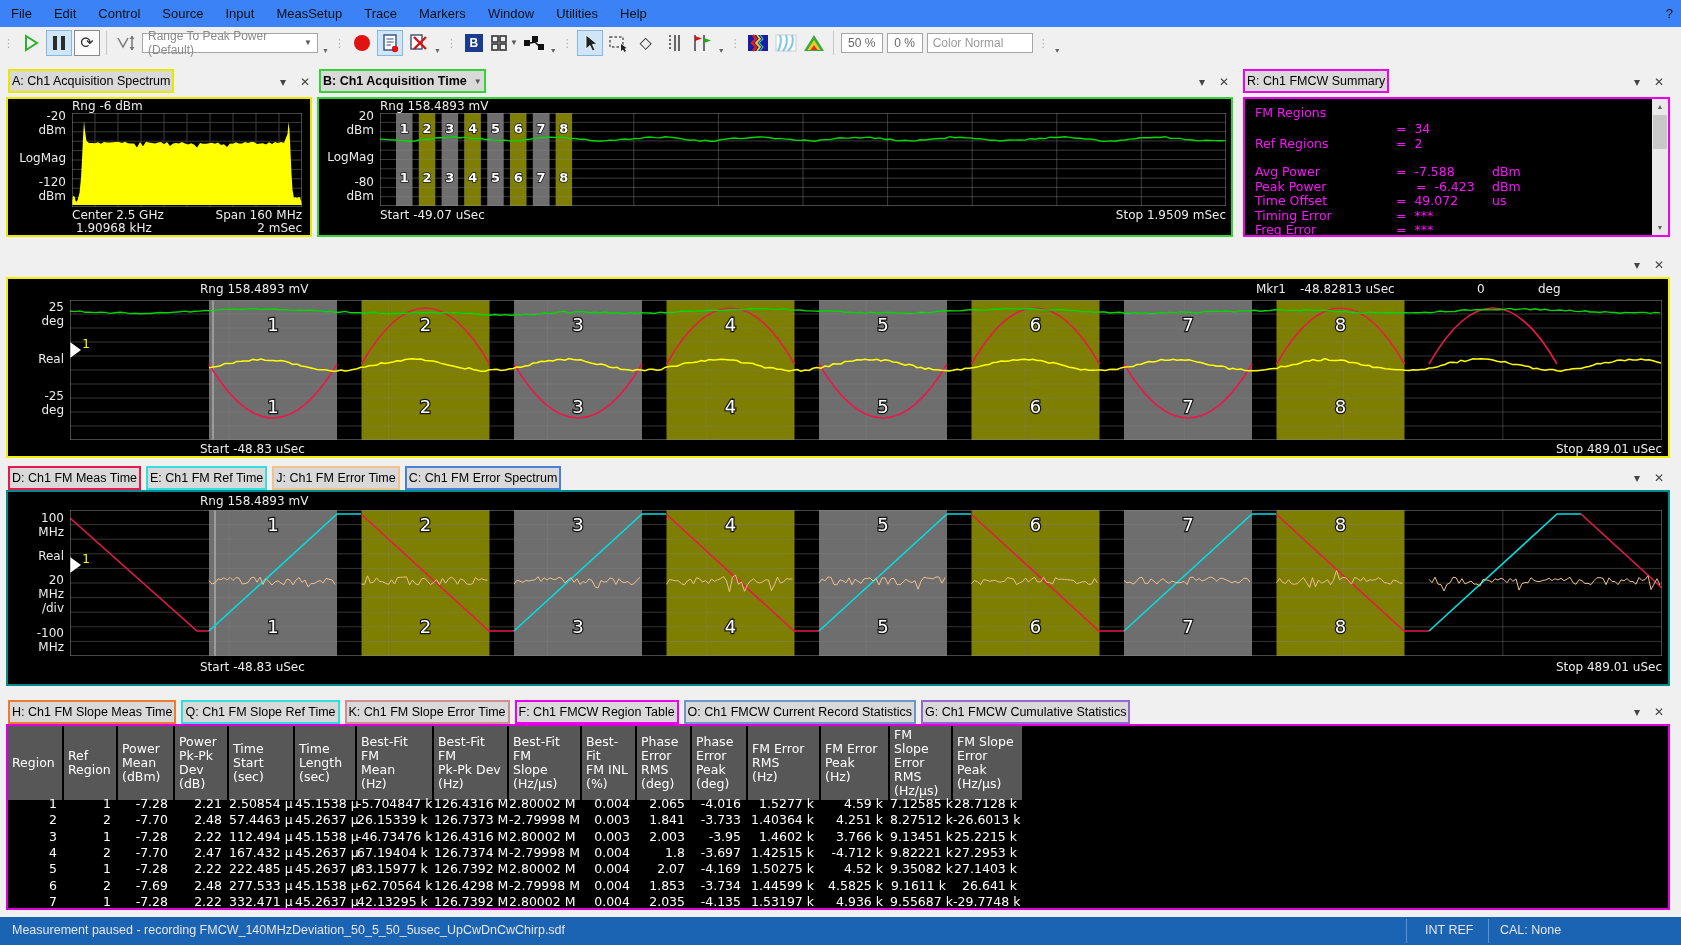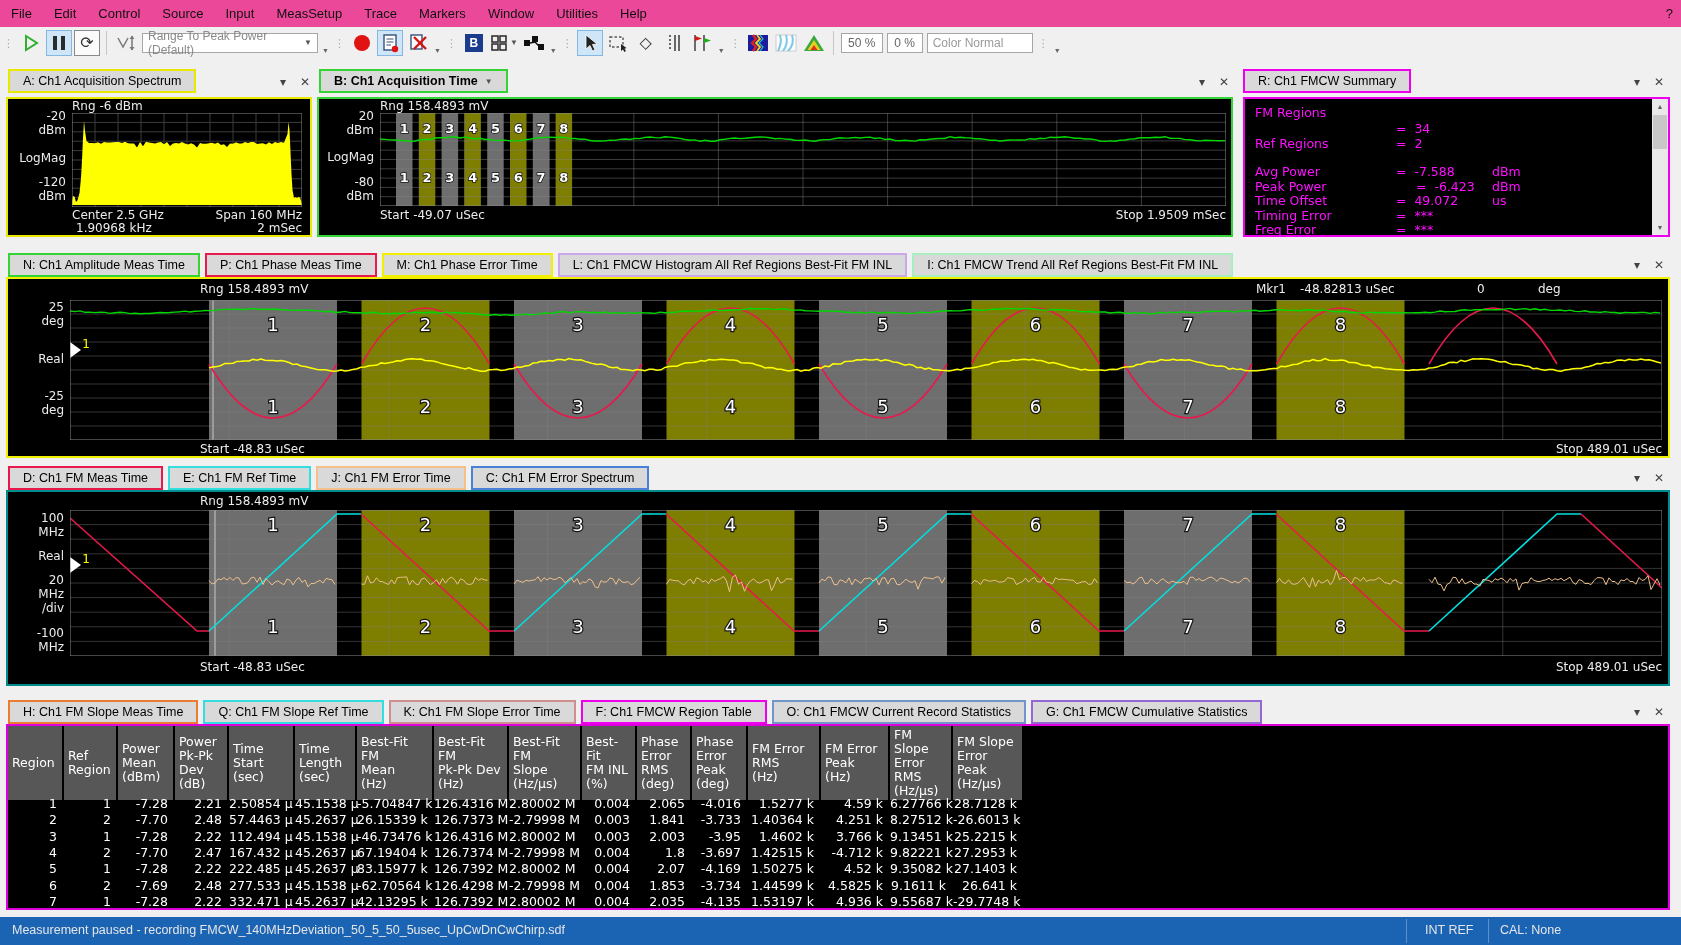--- a/index.html
+++ b/index.html
@@ -1,34 +1,34 @@
 <!DOCTYPE html>
 <html><head>
 <meta charset="utf-8">
 <style>
   html,body{margin:0;padding:0;}
   #app{position:relative;width:1681px;height:945px;background:#f0f0f0;
        font-family:"Liberation Sans",sans-serif;overflow:hidden;-webkit-user-select:none;user-select:none;}
   .abs{position:absolute;}
   
-  #menubar{position:absolute;left:0;top:0;width:1681px;height:27px;display:flex;align-items:center;background:#ec4899;}
+  #menubar{position:absolute;left:0;top:0;width:1681px;height:27px;display:flex;align-items:center;background:#3b82f6;}
   .menu-item{padding:0 11px;font-size:13px;color:#111;line-height:27px;cursor:default;}
   #help-badge{position:absolute;right:8px;top:0;font-size:13px;color:#111;line-height:27px;}
   #toolbar{position:absolute;left:0;top:27px;width:1681px;height:31px;display:flex;align-items:center;background:#f0f0f0;}
   .tbtn{height:26px;min-width:26px;display:flex;align-items:center;justify-content:center;margin:0 1px;border:1px solid transparent;box-sizing:border-box;}
   .tbtn.hl{background:#cfe6f9;border-color:#84b7e2;}
   .tbtn.br{border-color:#8a8a8a;background:#fbfbfb;}
   .tsep{width:1px;height:24px;background:#c6c6c6;margin:0 5px;}
   .grip{color:#a8a8a8;font-size:11px;margin:0 3px;line-height:26px;}
   .ovf{color:#666;font-size:7px;margin:0 2px;align-self:flex-end;padding-bottom:4px;}
   .tbox{height:20px;border:1px solid #a6a6a6;background:#fff;color:#666;font-size:12px;display:flex;align-items:center;justify-content:center;padding:0 5px;margin:0 2px;box-sizing:border-box;}
   .combo{justify-content:space-between;color:#8a8a8a;}
   .caret{font-size:8px;color:#555;margin-left:7px;}
   
-  .tab{display:inline-flex;align-items:center;height:24px;padding:0 13px;background:#d9d9d9;border:2px solid #999;
+  .tab{display:inline-flex;align-items:center;height:24px;padding:0 2px;background:#d9d9d9;border:2px solid #999;
        font-size:12.5px;color:#000;margin-right:5px;white-space:nowrap;box-sizing:border-box;cursor:default;}
   .tabstrip{position:absolute;display:flex;align-items:flex-end;}
   .winbtn{position:absolute;color:#444;font-size:12px;line-height:14px;cursor:default;}
   
   .chartbox{position:absolute;background:#000;border:2px solid #888;box-sizing:border-box;}
   .clabel{position:absolute;color:#ececec;font-family:"DejaVu Sans",sans-serif;font-size:12px;white-space:pre;line-height:13px;}
   .ylab{text-align:right;width:60px;}
   .sumrow{position:absolute;color:#ff10ff;font-family:"DejaVu Sans",sans-serif;font-size:12.5px;white-space:pre;}
   
   .sb{position:absolute;background:#e9e9e9;}
@@ -327,27 +327,20 @@
       <span class="sumrow" style="left: 1396px; top: 207.5px;">=  ***</span>
       <span class="sumrow" style="left: 1255px; top: 222px;">Freq Error</span>
       <span class="sumrow" style="left: 1396px; top: 222px;">=  ***</span>
     </div>
   <div class="sb" style="left:1652px;top:99px;width:16px;height:136px;">
     <span class="sb-btn" style="top:0;">▲</span>
     <span class="sb-thumb" style="top:16px;height:34px;"></span>
     <span class="sb-btn" style="bottom:0;">▼</span>
   </div>
 
-  <div class="tabstrip" id="strip2" style="left:8px;top:253px;height:24px;">
-      <div class="tab" style="border-color: rgb(53, 212, 53);">N: Ch1 Amplitude Meas Time</div>
-      <div class="tab" style="border-color: rgb(232, 25, 76);">P: Ch1 Phase Meas Time</div>
-      <div class="tab" style="border-color: rgb(240, 240, 0);">M: Ch1 Phase Error Time</div>
-      <div class="tab" style="border-color: rgb(201, 168, 236);">L: Ch1 FMCW Histogram All Ref Regions Best-Fit FM INL</div>
-      <div class="tab" style="border-color: rgb(170, 238, 192);">I: Ch1 FMCW Trend All Ref Regions Best-Fit FM INL</div>
-    </div>
   <span class="winbtn" style="left:1634px;top:258px;">▾</span>
   <span class="winbtn" style="left:1654px;top:258px;">✕</span>
   <div class="chartbox" id="box2" style="left: 6px; top: 277px; width: 1664px; height: 181px; border-color: rgb(240, 240, 0);"></div>
   <div class="clabel" style="left:200px;top:283px;">Rng 158.4893 mV</div>
   <div class="clabel" style="left:1256px;top:283px;">Mkr1</div>
   <div class="clabel" style="left:1300px;top:283px;">-48.82813 uSec</div>
   <div class="clabel" style="left:1477px;top:283px;">0</div>
   <div class="clabel" style="left:1538px;top:283px;">deg</div>
   <div class="clabel ylab" style="left:4px;top:301px;">25</div>
   <div class="clabel ylab" style="left:4px;top:315px;">deg</div>
@@ -575,21 +568,21 @@
         <div class="tcell">2.50854 µ</div>
         <div class="tcell">45.1538 µ</div>
         <div class="tcell">-5.704847 k</div>
         <div class="tcell">126.4316 M</div>
         <div class="tcell">2.80002 M</div>
         <div class="tcell">0.004</div>
         <div class="tcell">2.065</div>
         <div class="tcell">-4.016</div>
         <div class="tcell">1.5277 k</div>
         <div class="tcell">4.59 k</div>
-        <div class="tcell">6.27766 k</div>
+        <div class="tcell">7.12585 k</div>
         <div class="tcell">28.7128 k</div>
       </div>
       <div class="trow" style="grid-template-columns: 56px 54px 57px 54px 66px 62px 77px 75px 73px 55px 55px 56px 73px 69px 63px 71px; top: 86.3px; height: 16.3px; left: 0px;">
         <div class="tcell">2</div>
         <div class="tcell">2</div>
         <div class="tcell">-7.70</div>
         <div class="tcell">2.48</div>
         <div class="tcell">57.4463 µ</div>
         <div class="tcell">45.2637 µ</div>
         <div class="tcell">26.15339 k</div>

